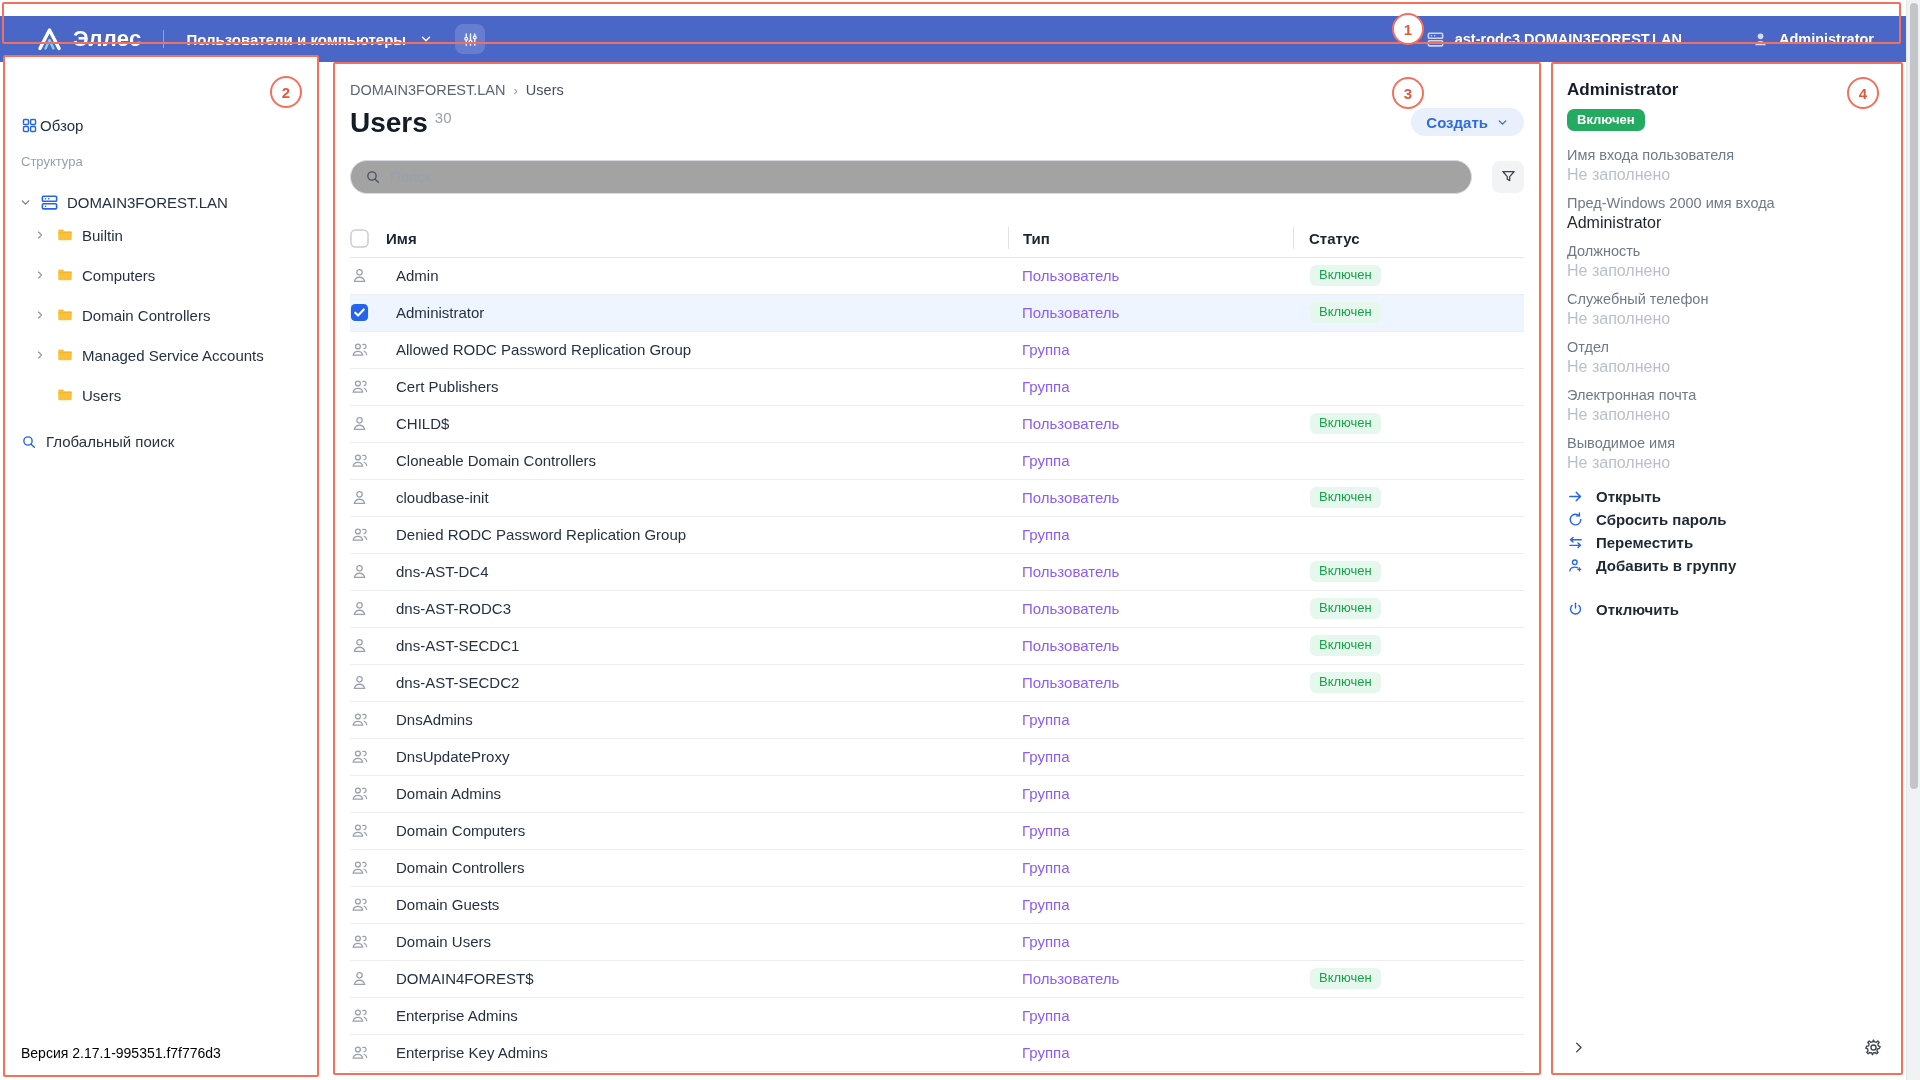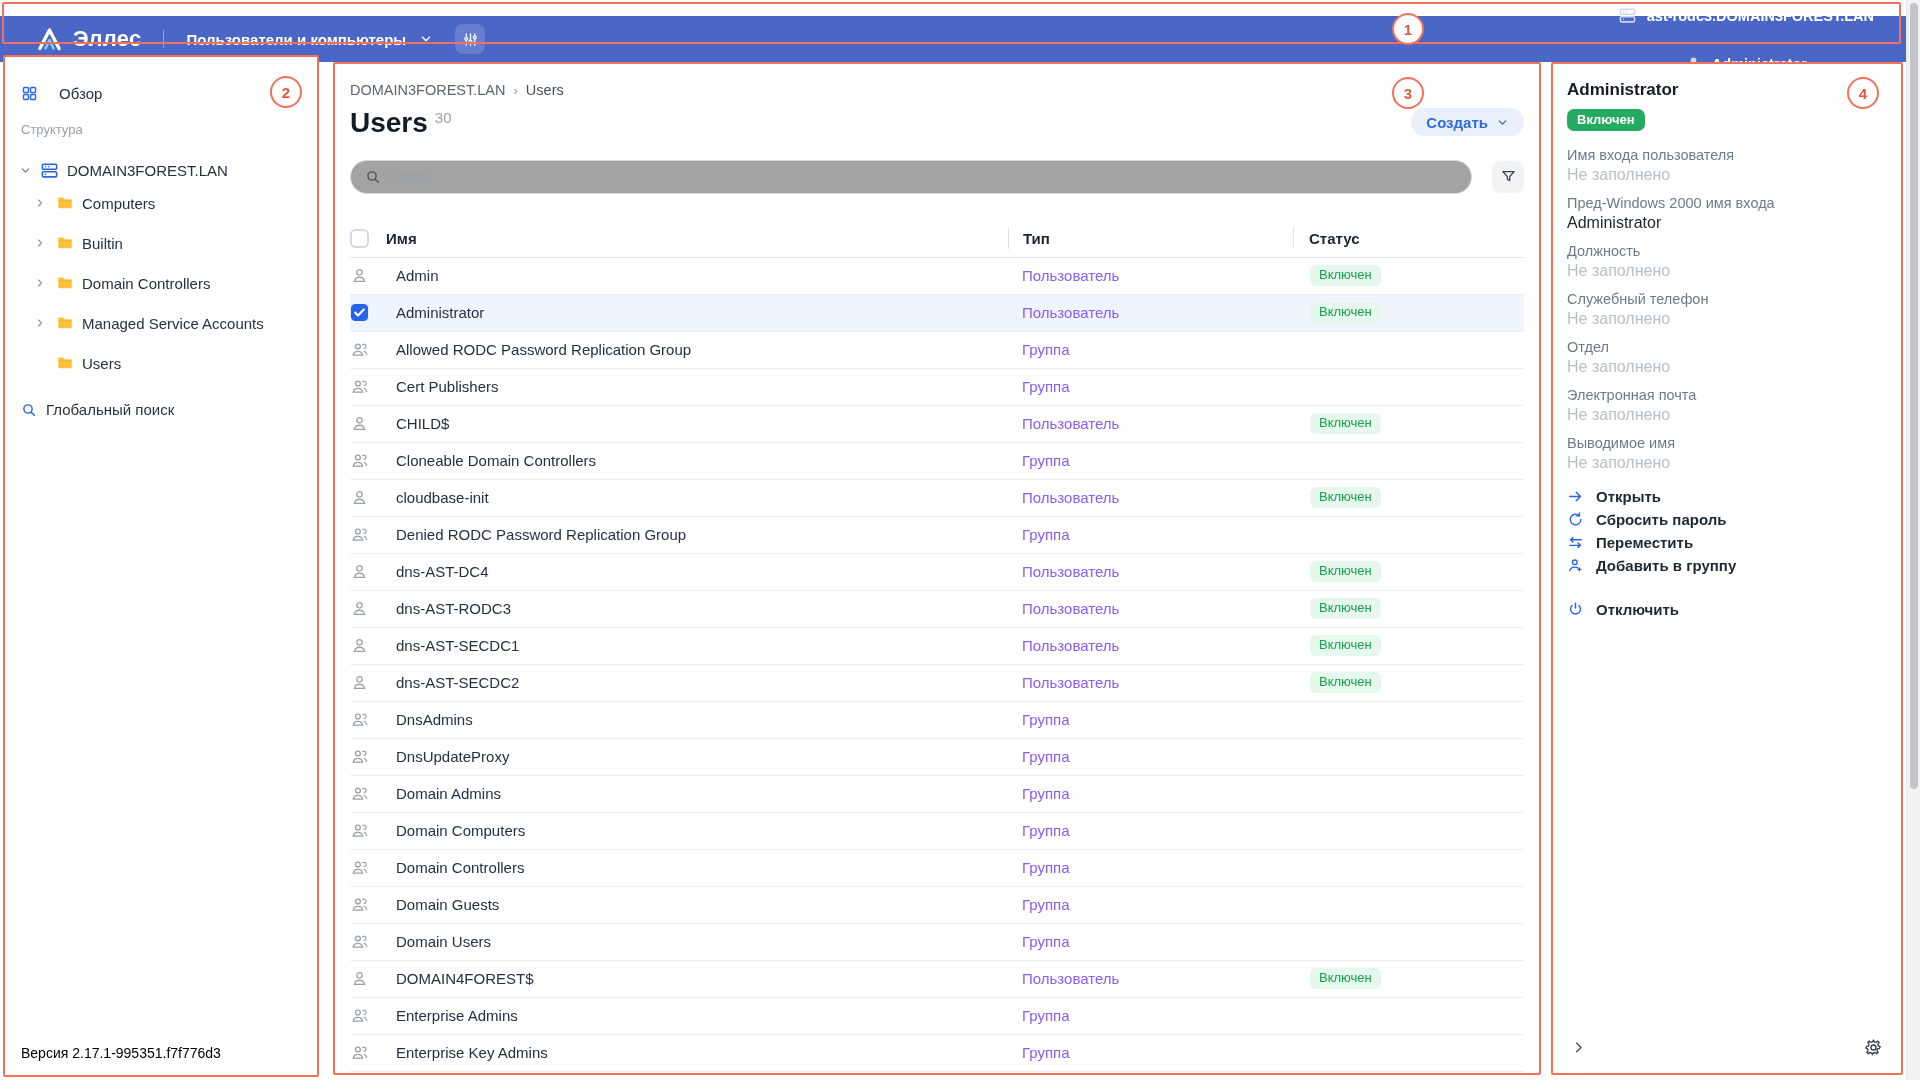--- a/index.html
+++ b/index.html
@@ -17,21 +17,21 @@
   }
   .brand { display:flex; align-items:center; gap:10px; }
   .brand-name { color:#fff; font-size:22px; font-weight:bold; letter-spacing:.3px; }
   .topbar-divider { width:1px; height:18px; background:rgba(255,255,255,.4); margin:0 22px; }
   .topbar-nav { display:flex; align-items:center; gap:13px; cursor:pointer; }
   .topbar-nav-label { color:#fff; font-size:15px; font-weight:bold; }
   .sliders-btn {
     margin-left:22px; width:30px; height:30px; border-radius:8px;
     background:rgba(255,255,255,.16); display:flex; align-items:center; justify-content:center; cursor:pointer;
   }
-  .topbar-right { margin-left:auto; display:flex; align-items:center; gap:30px; padding-right:16px;flex-direction:column; }
+  .topbar-right { margin-left:auto; display:flex; align-items:center; gap:70px; padding-right:16px; }
   .topbar-item { display:flex; align-items:center; gap:10px; }
   .topbar-item-label { color:#fff; font-size:14.5px; font-weight:bold; }
 
   
   .ann-rect { position:absolute; border:2px solid #f4705b; border-radius:2px; pointer-events:none; z-index:9; }
   .ann-rect-1 { left:2px;    top:2px;  width:1899px; height:42px; }
   .ann-circle {
     position:absolute; width:32px; height:32px; border-radius:50%;
     background:#fff; border:2px solid #f4705b; color:#e4573f;
     font-size:15px; font-weight:bold; display:flex; align-items:center; justify-content:center;
@@ -43,21 +43,21 @@
   .ann-circle-4 { left:1847px; top:77px; }
 
   
   .region { position:absolute; background:#fff; border:2px solid #f4705b; border-radius:2px; overflow:hidden; }
   .sidebar { left:3px;    top:55px; width:316px;  height:1022px; }
   .main    { left:333px;  top:62px; width:1208px; height:1013px; }
   .panel   { left:1551px; top:62px; width:352px;  height:1013px; }
 
   
   .sidebar-inner { padding:28px 14px 0 14px; position:relative; height:100%; }
-  .overview-row { display:flex; align-items:center; gap:21px; cursor:pointer; padding-left:2px; }
+  .overview-row { display:flex; align-items:center; gap:2px; cursor:pointer; padding-left:2px;margin-top:32px; }
   .overview-label { font-size:15px; color:#253142; }
   .structure-label { margin:20px 0 0 2px; font-size:13px; color:#98a0ac; }
   .tree-root { display:flex; align-items:center; gap:8px; margin:20px 0 0 0; cursor:pointer; height:26px; }
   .tree-root-label { font-size:15px; color:#253142; }
   .tree-item { display:flex; align-items:center; gap:8px; height:40px; padding-left:13px; cursor:pointer; }
   .tree-item .tw { width:16px; display:flex; justify-content:center; }
   .tw.no-chevron svg { visibility:hidden; }
   .tree-item-label { font-size:15px; color:#253142; }
   .global-search { display:flex; align-items:center; gap:9px; margin-top:18px; padding-left:2px; cursor:pointer; }
   .global-search-label { font-size:15px; color:#2a3340; }
@@ -233,35 +233,35 @@
             <svg width="12" height="12" viewBox="0 0 24 24">
               <path d="M9 6l6 6-6 6" stroke="#8b93a1" stroke-width="2.3" fill="none" stroke-linecap="round" stroke-linejoin="round"></path>
             </svg>
           </span>
           <span>
             <svg width="18" height="18" viewBox="0 0 24 24">
               <path d="M3 6.5A1.8 1.8 0 0 1 4.8 4.7h4.4l2 2.3h8A1.8 1.8 0 0 1 21 8.8v8.4a1.8 1.8 0 0 1-1.8 1.8H4.8A1.8 1.8 0 0 1 3 17.2z" fill="#f9c23c"></path>
               <path d="M3 9h18" stroke="#f3b01e" stroke-width="1"></path>
             </svg>
           </span>
-          <span class="tree-item-label">Computers</span>
+          <span class="tree-item-label">Builtin</span>
         </div>
         <div class="tree-item">
           <span class="tw">
             <svg width="12" height="12" viewBox="0 0 24 24">
               <path d="M9 6l6 6-6 6" stroke="#8b93a1" stroke-width="2.3" fill="none" stroke-linecap="round" stroke-linejoin="round"></path>
             </svg>
           </span>
           <span>
             <svg width="18" height="18" viewBox="0 0 24 24">
               <path d="M3 6.5A1.8 1.8 0 0 1 4.8 4.7h4.4l2 2.3h8A1.8 1.8 0 0 1 21 8.8v8.4a1.8 1.8 0 0 1-1.8 1.8H4.8A1.8 1.8 0 0 1 3 17.2z" fill="#f9c23c"></path>
               <path d="M3 9h18" stroke="#f3b01e" stroke-width="1"></path>
             </svg>
           </span>
-          <span class="tree-item-label">Builtin</span>
+          <span class="tree-item-label">Computers</span>
         </div>
         <div class="tree-item">
           <span class="tw">
             <svg width="12" height="12" viewBox="0 0 24 24">
               <path d="M9 6l6 6-6 6" stroke="#8b93a1" stroke-width="2.3" fill="none" stroke-linecap="round" stroke-linejoin="round"></path>
             </svg>
           </span>
           <span>
             <svg width="18" height="18" viewBox="0 0 24 24">
               <path d="M3 6.5A1.8 1.8 0 0 1 4.8 4.7h4.4l2 2.3h8A1.8 1.8 0 0 1 21 8.8v8.4a1.8 1.8 0 0 1-1.8 1.8H4.8A1.8 1.8 0 0 1 3 17.2z" fill="#f9c23c"></path>

